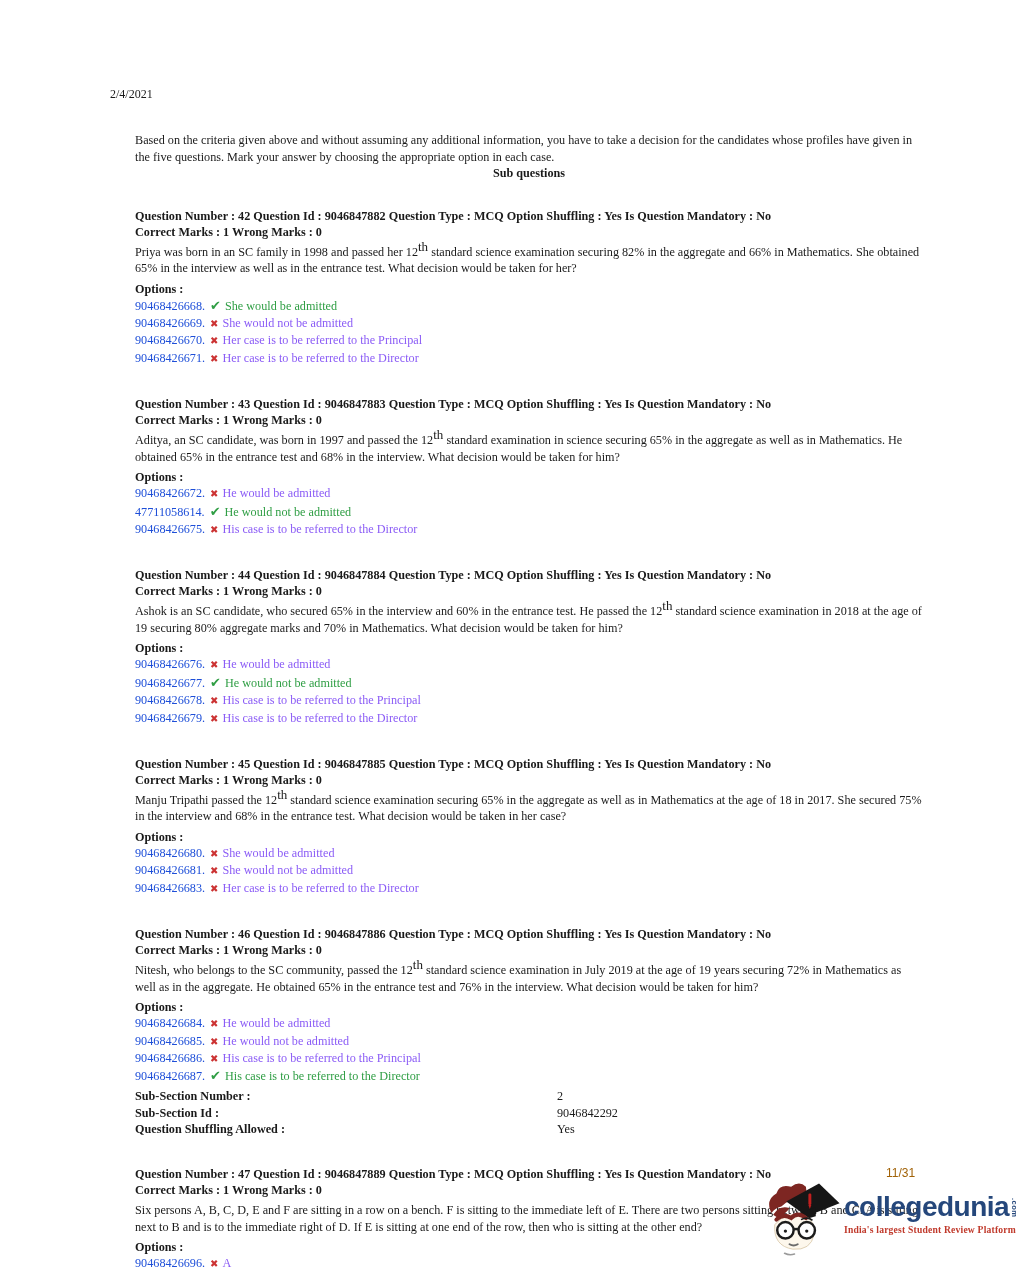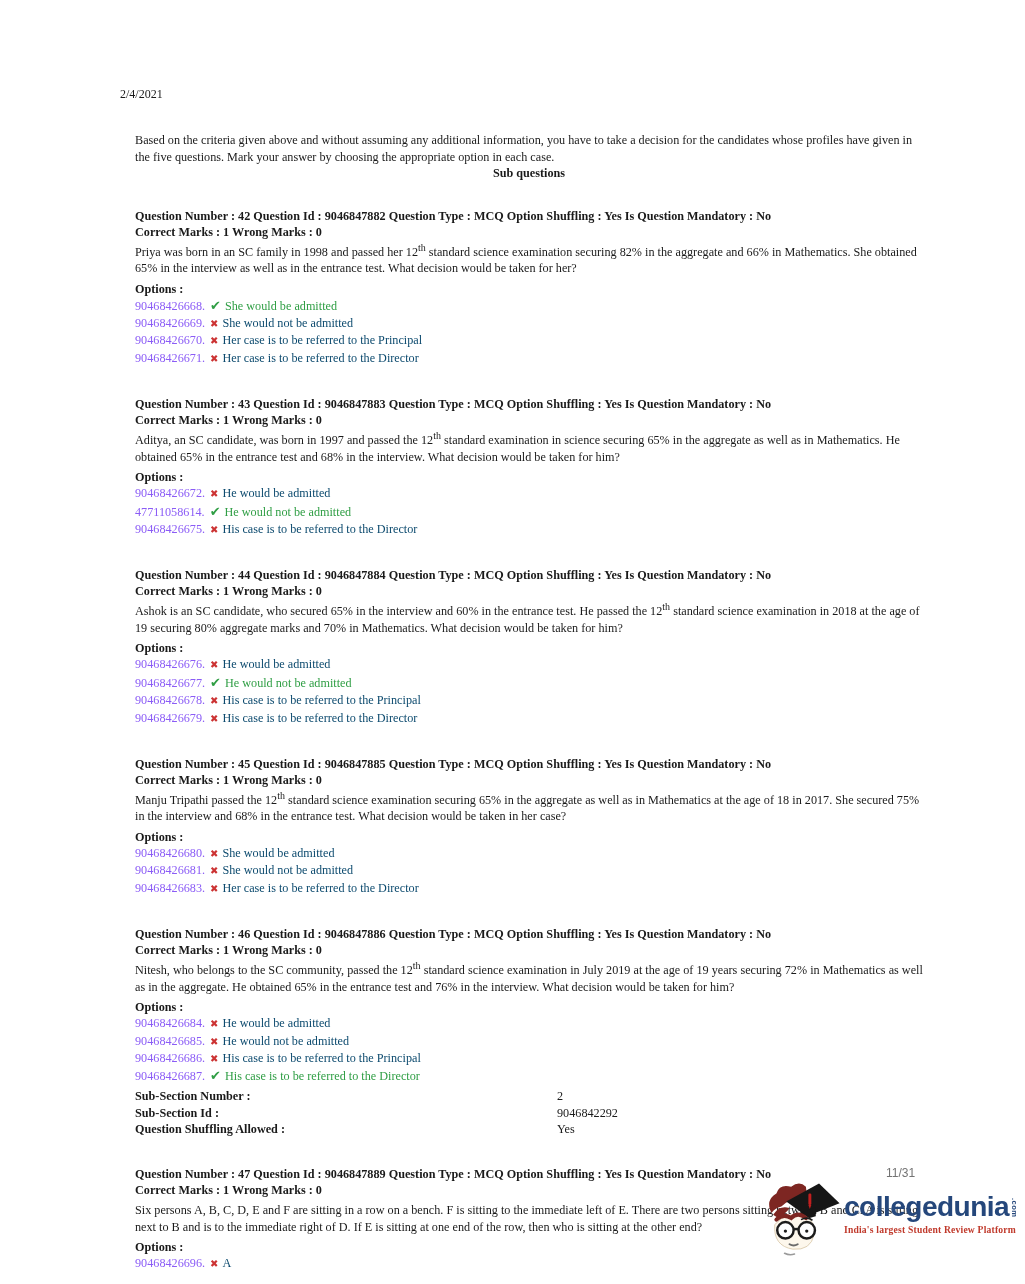--- a/index.html
+++ b/index.html
@@ -1,44 +1,44 @@
 <!DOCTYPE html>
 <html><head>
 <meta charset="utf-8">
 <style>
   html, body { margin:0; padding:0; background:#ffffff; }
   body {
     width:1025px; height:1284px; position:relative; overflow:hidden;
     font-family:"Liberation Serif", serif; color:#1a1a1a; font-size:12.2px;
   }
-  .date { position:absolute; left:120px; top:87px; font-size:12px; color:#1a1a1a; }
+  .date { position:absolute; left:110px; top:87px; font-size:12px; color:#1a1a1a; }
   .content { position:absolute; left:135px; top:109px; width:788px;margin-top:23px; }
   .intro { margin:0; line-height:16.5px; }
   .sub-questions { font-weight:bold; line-height:16.5px;text-align:center; }
   .question { margin-top:12px; padding-top:17px; }
   .question.first { padding-top:14px; }
   .q-header { font-weight:bold; line-height:16px; }
   .q-body { margin-top:4px; line-height:16.5px; }
-  .q-body sup { font-size:10px; line-height:0; }
+  .q-body sup { font-size:13px; line-height:0; }
   .q-options-label { font-weight:bold; line-height:16px; margin-top:4px; }
   .opt { line-height:17.4px; white-space:nowrap; }
-  .opt-id { color:#8b5cf6; }
+  .opt-id { color:#1d4ed8; }
   .opt-icon { display:inline-block; margin:0 4px 0 5px; font-size:11.5px; }
   .opt-icon.correct { color:#2f9e44; font-size:13px; }
   .opt-icon.wrong { color:#cc3333; font-size:10px; }
   .opt-text.green { color:#2f9e44; }
-  .opt-text.red { color:#0c4a6e; }
+  .opt-text.red { color:#8b5cf6; }
   .subsection { margin-top:2px; }
   .ss-row { position:relative; line-height:16.8px; }
   .ss-label { font-weight:bold; }
   .ss-value { position:absolute; left:422px; top:0; font-weight:normal; }
   .q47 { padding-top:16px; }
   .page-num {
     position:absolute; left:886px; top:1166px;
-    font-family:"Liberation Sans", sans-serif; font-size:12px; color:#737373;
+    font-family:"Liberation Sans", sans-serif; font-size:12px; color:#a16207;
   }
   .logo { position:absolute; left:760px; top:1176px; width:258px; height:84px; display:flex; align-items:flex-start; }
   .logo-mascot { width:82px; height:84px; flex:0 0 auto; }
   .logo-textcol { margin-left:2px; margin-top:16px; }
   .logo-wordrow { display:flex; align-items:flex-start; }
   .logo-word {
     font-family:"Liberation Sans", sans-serif; font-weight:bold; font-size:28px;
     color:#25477b; letter-spacing:-0.5px; line-height:30px;
   }
   .logo-tld {

